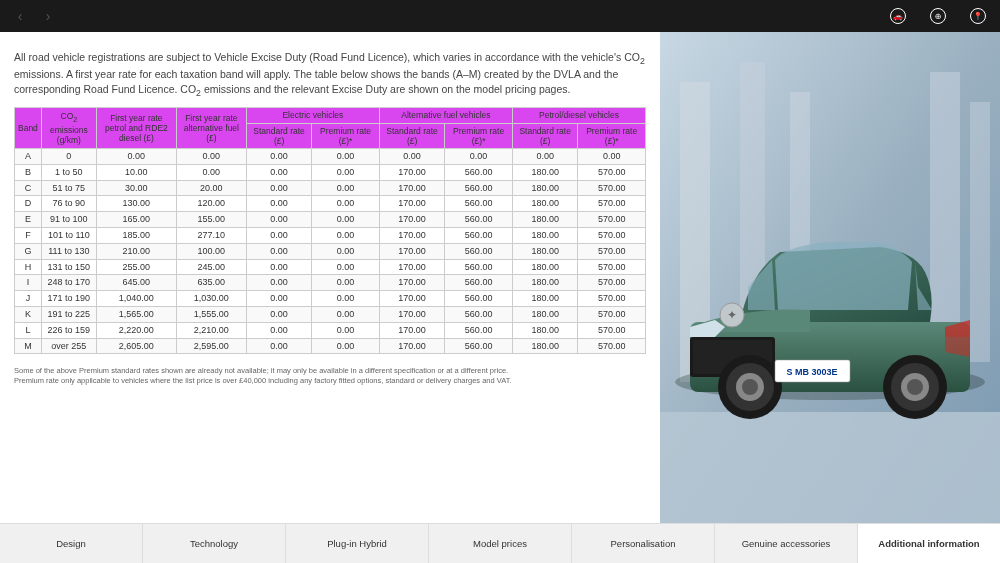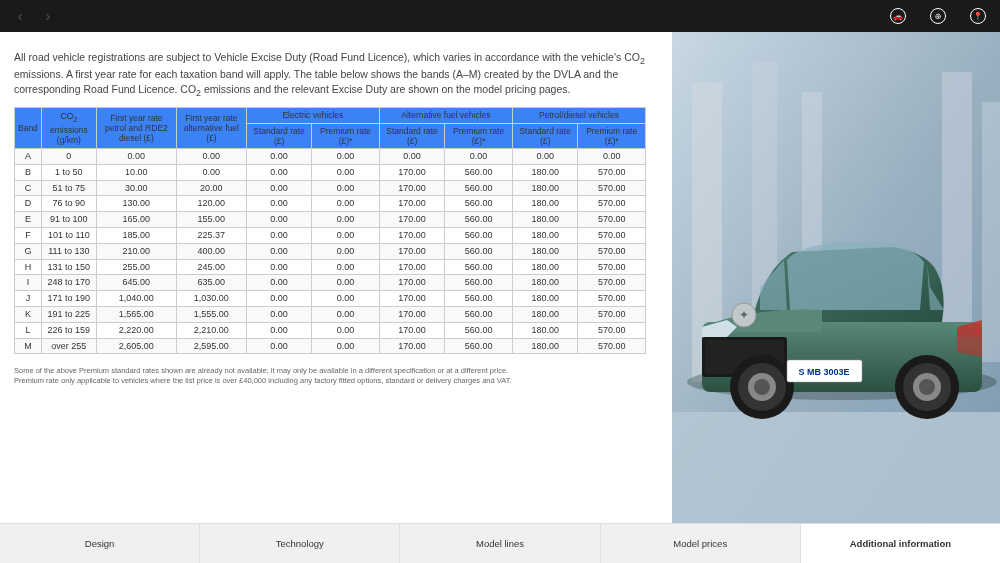--- a/index.html
+++ b/index.html
@@ -62,21 +62,20 @@
       align-items: center;
       justify-content: center;
     }
 
     
     .main-content {
       display: flex;
       padding: 0;
       height: calc(563px - 32px - 40px);
       overflow: hidden;
-      gap: 12px;
     }
 
     .left-section {
       flex: 0 0 660px;
       padding: 10px 14px 8px 14px;
       overflow: hidden;
     }
 
     .page-title {
       font-size: 26px;
@@ -101,21 +100,21 @@
     }
 
     .tax-table th, .tax-table td {
       border: 1px solid #ccc;
       text-align: center;
       padding: 2px 3px;
       line-height: 1.2;
     }
 
     .tax-table th {
-      background: #3b82f6;
+      background: #d946ef;
       font-weight: normal;
       font-size: 8.5px;
     }
 
     .band-col { width: 22px; background: #f5f5f5; }
     .co2-col { width: 55px; background: #f5f5f5; }
     .first-yr-col { width: 80px; background: #f5f5f5; }
     .first-yr-alt-col { width: 70px; background: #f5f5f5; }
 
     .header-electric { background: #e8f4e8; }
@@ -288,33 +287,33 @@
       <td class="col-electric-prem">0.00</td>
       <td class="col-alt-std">170.00</td>
       <td class="col-alt-prem">560.00</td>
       <td class="col-petrol-std">180.00</td>
       <td class="col-petrol-prem">570.00</td>
     </tr>
           <tr class="row-odd">
       <td class="band-col">F</td>
       <td class="co2-col">101 to 110</td>
       <td class="first-yr-col">185.00</td>
-      <td class="first-yr-alt-col">225.37</td>
+      <td class="first-yr-alt-col">277.10</td>
       <td class="col-electric-std">0.00</td>
       <td class="col-electric-prem">0.00</td>
       <td class="col-alt-std">170.00</td>
       <td class="col-alt-prem">560.00</td>
       <td class="col-petrol-std">180.00</td>
       <td class="col-petrol-prem">570.00</td>
     </tr>
           <tr class="row-even">
       <td class="band-col">G</td>
       <td class="co2-col">111 to 130</td>
       <td class="first-yr-col">210.00</td>
-      <td class="first-yr-alt-col">400.00</td>
+      <td class="first-yr-alt-col">100.00</td>
       <td class="col-electric-std">0.00</td>
       <td class="col-electric-prem">0.00</td>
       <td class="col-alt-std">170.00</td>
       <td class="col-alt-prem">560.00</td>
       <td class="col-petrol-std">180.00</td>
       <td class="col-petrol-prem">570.00</td>
     </tr>
           <tr class="row-odd">
       <td class="band-col">H</td>
       <td class="co2-col">131 to 150</td>
@@ -464,17 +463,19 @@
         <path d="M285,305 L310,305 L310,325 L285,320 Z" fill="#c0302a" opacity="0.6"></path>
       </svg>
     </div>
   </div>
 </div>
 
 <div class="bottom-nav">
   <div id="bottom-nav-items" style="display: flex; width: 1000px; height: 40px;">
       <div class="bottom-nav-item">Design</div>
       <div class="bottom-nav-item">Technology</div>
-      <div class="bottom-nav-item">Model lines</div>
+      <div class="bottom-nav-item">Plug-in Hybrid</div>
       <div class="bottom-nav-item">Model prices</div>
+      <div class="bottom-nav-item">Personalisation</div>
+      <div class="bottom-nav-item">Genuine accessories</div>
       <div class="bottom-nav-item active">Additional information</div>
     </div>
 </div>
 
 </body></html>

